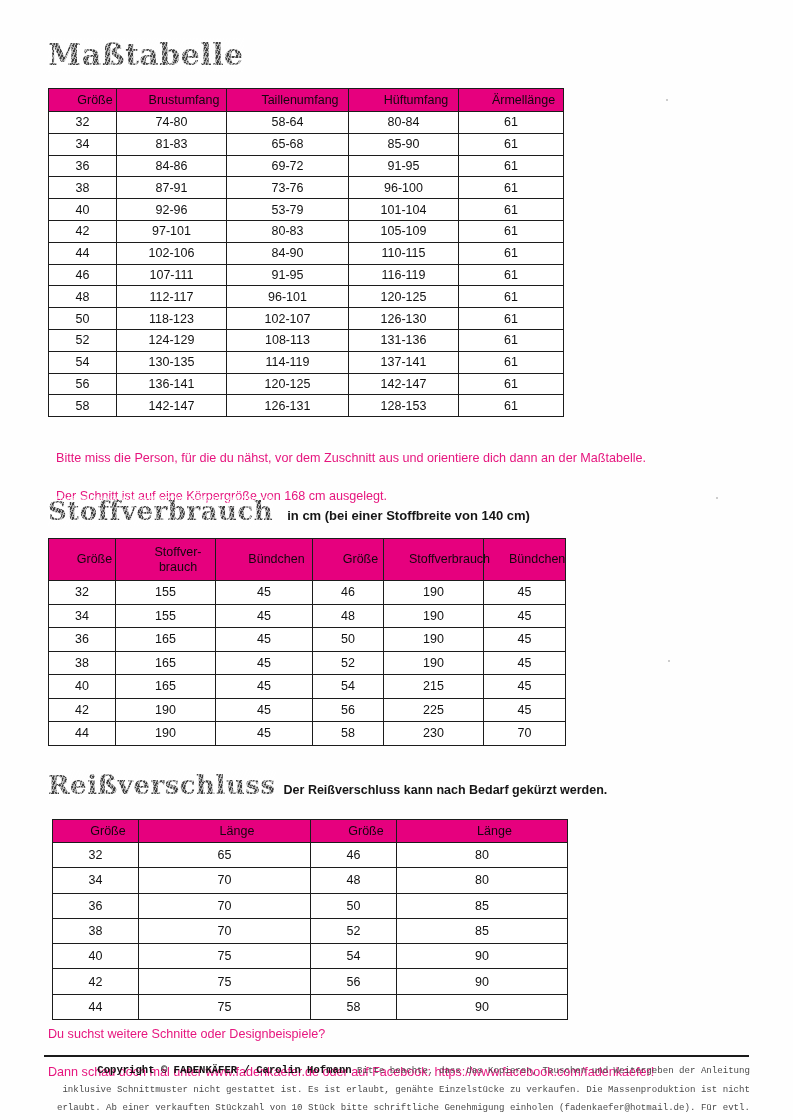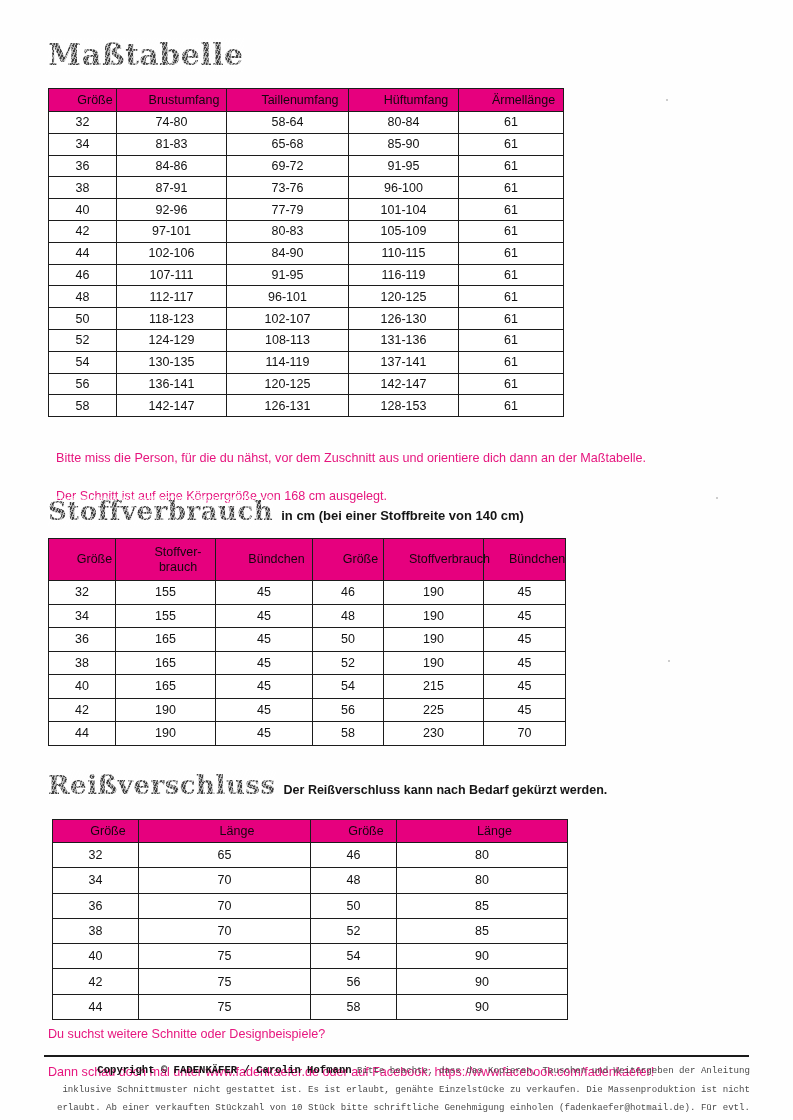--- a/index.html
+++ b/index.html
@@ -110,21 +110,21 @@
     position: absolute;
     left: 48px; top: 496px;
     white-space: nowrap;
   }
   #h-stoff .stencil { font-size: 26px; line-height: 30px; vertical-align: baseline; }
   #h-stoff .sub {
     font-family: "Liberation Sans", sans-serif;
     font-weight: bold;
     font-size: 13px;
     color: #151515;
-    margin-left: 8px;
+    margin-left: 14px;
     vertical-align: baseline;
   }
 
   #tbl-stoff {
     left: 48px; top: 538px;
     width: 517px;
   }
   #tbl-stoff th { height: 41px; }
   #tbl-stoff td { height: 22.5px; }
 
@@ -234,21 +234,21 @@
         <tr>
           <td>38</td>
           <td>87-91</td>
           <td>73-76</td>
           <td>96-100</td>
           <td>61</td>
         </tr>
         <tr>
           <td>40</td>
           <td>92-96</td>
-          <td>77-79</td>
+          <td>53-79</td>
           <td>101-104</td>
           <td>61</td>
         </tr>
         <tr>
           <td>42</td>
           <td>97-101</td>
           <td>80-83</td>
           <td>105-109</td>
           <td>61</td>
         </tr>

